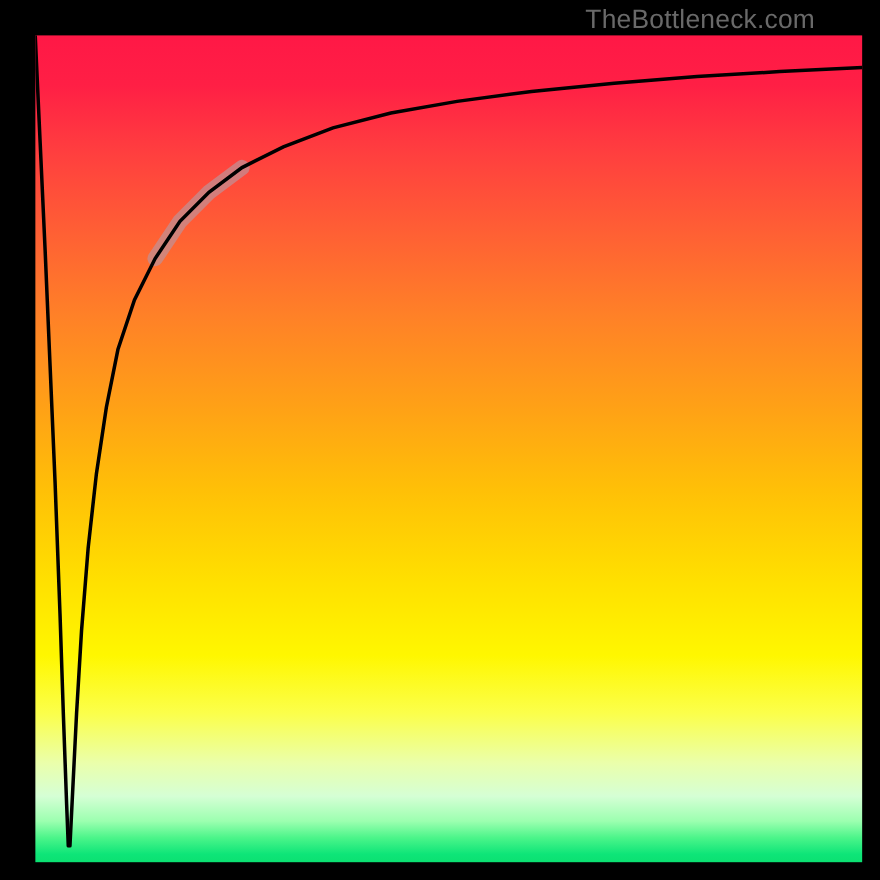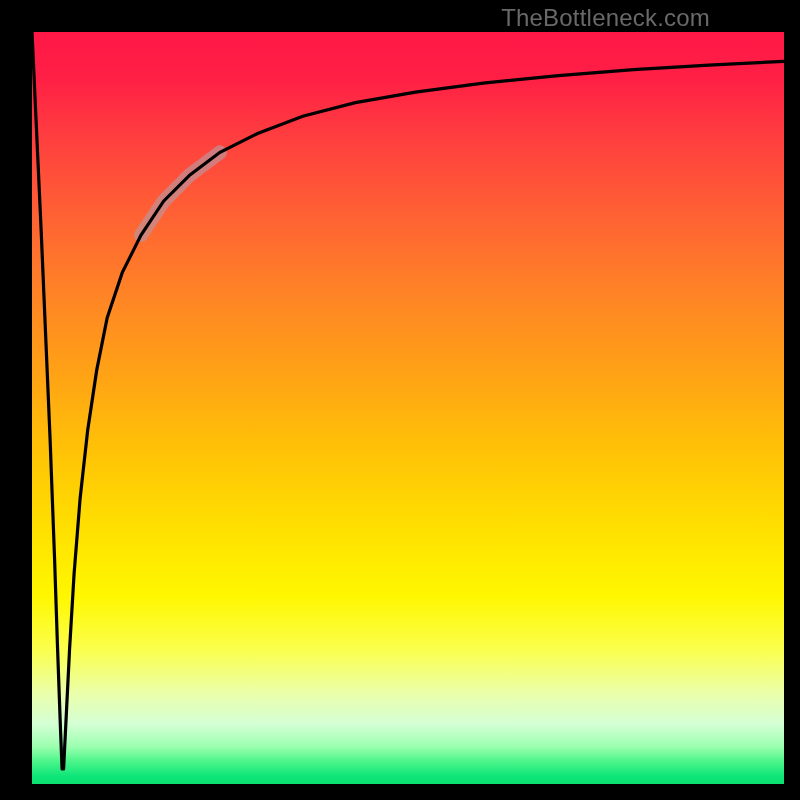--- a/index.html
+++ b/index.html
@@ -9,20 +9,21 @@
     height: 800px;
     overflow: hidden;
     background: #000;
     font-family: Arial, Helvetica, sans-serif;
   }
   .frame {
     position: relative;
     width: 720px;
     height: 800px;
     background: #000;
+    padding-left: 31px;
   }
   .watermark {
     position: absolute;
     top: 4px;
     right: 10px;
     color: #696969;
     font-size: 24px;
     font-weight: 400;
     letter-spacing: 0.2px;
     font-family: Arial, Helvetica, sans-serif;

